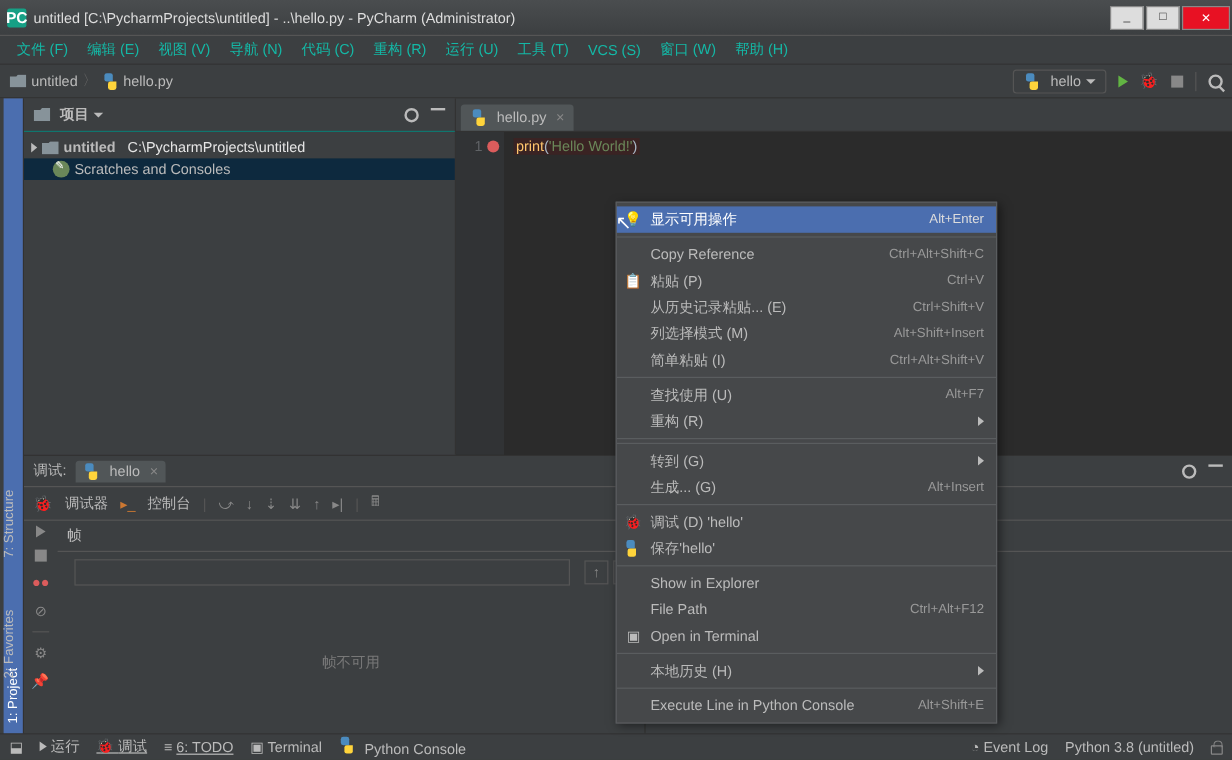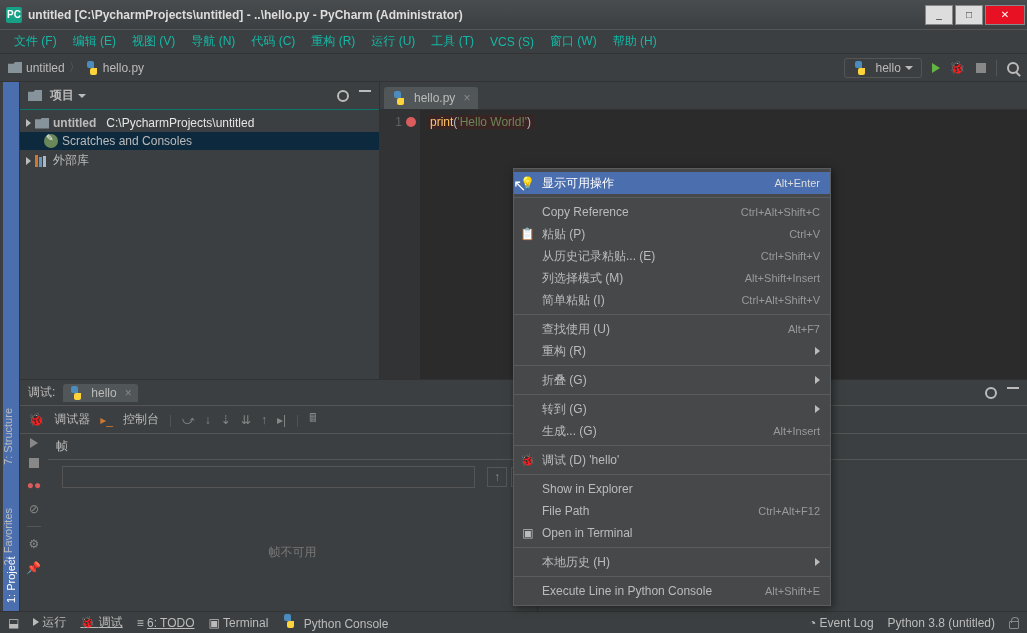--- a/index.html
+++ b/index.html
@@ -1,19 +1,19 @@
 <!DOCTYPE html>
 <html><head>
 <meta charset="utf-8">
 <style>
 * { margin: 0; padding: 0; box-sizing: border-box; font-family: "Segoe UI", Tahoma, sans-serif; font-size: 12px; }
 body { background: #3c3f41; color: #bbb; overflow: hidden; width: 1027px; height: 633px; }
 .titlebar { height: 30px; background: linear-gradient(#4a4d4f,#3c3f41); display: flex; align-items: center; padding-left: 6px; border-bottom: 1px solid #555; }
-.titlebar-icon { width: 16px; height: 16px; background: #16a085; border-radius: 2px; margin-right: 6px; display:flex;align-items:center;justify-content:center;color:#fff;font-size:10px;font-weight:bold;}
-.titlebar-text { color: #ddd; flex: 1; font-weight: bold; }
+.titlebar-icon { width: 16px; height: 16px; background: #16a085; border-radius: 2px; margin-right: 6px; display:flex;align-items:center;justify-content:center;color:#fff;font-size:13px;font-weight:bold;}
+.titlebar-text { color: #ddd; flex: 1; }
 .window-controls { display: flex; height: 28px; }
 .wc { width: 28px; height: 20px; margin-top:4px; margin-right:2px; background: #ddd; border:1px solid #888; display:flex;align-items:center;justify-content:center;color:#333;font-size:10px;}
 .wc-close { background:#e81123; color:#fff; width:40px;}
 .menubar { height: 24px; background: #3c3f41; display: flex; align-items: center; padding-left: 8px; gap: 4px; border-bottom: 1px solid #323232;}
 .menu-item { padding: 2px 6px; color: #14b8a6; cursor: default; }
 .navbar { height: 28px; background: #3c3f41; display: flex; align-items: center; padding: 0 8px; border-bottom: 1px solid #323232; }
 .bc-folder-icon { width:14px; height:11px; background:#87939a; clip-path: polygon(0 15%,40% 15%,50% 0,100% 0,100% 100%,0 100%); margin-right:4px;}
 .bc-item { display:flex; align-items:center; color:#bbb; }
 .bc-sep { margin: 0 4px; color:#666; }
 .py-icon { width:14px; height:14px; position:relative; margin-right:4px;}
@@ -179,29 +179,20 @@
             <div class="tree-arrow"></div>
             <div class="folder-icon"></div>
             <span style="font-weight:bold;">untitled</span>
             <span class="dim" style="margin-left:6px;">C:\PycharmProjects\untitled</span>
           </div>
           <div class="tree-row selected">
             <div class="tree-indent"></div>
             <div class="scratch-icon"></div>
             <span>Scratches and Consoles</span>
           </div>
-          <div class="tree-row">
-            <div class="tree-arrow"></div>
-            <div class="lib-icon">
-                <span></span>
-                <span></span>
-                <span></span>
-              </div>
-            <span>外部库</span>
-          </div>
         </div>
       </div>
 
       <div class="editor-panel">
         <div class="editor-tabs">
           <div class="editor-tab">
             <div class="py-icon"></div>
             <span>hello.py</span>
             <span class="tab-close">×</span>
           </div>
@@ -337,38 +328,40 @@
   <div class="cm-sep"></div>
   <div class="cm-item">
     <span>查找使用 (U)</span>
     <span class="cm-shortcut">Alt+F7</span>
   </div>
   <div class="cm-item">
     <span>重构 (R)</span>
     <div class="cm-arrow"></div>
   </div>
   <div class="cm-sep"></div>
-  <div class="cm-item">
-    <span>折叠 (G)</span>
-    <div class="cm-arrow"></div>
-  </div>
   <div class="cm-sep"></div>
   <div class="cm-item">
     <span>转到 (G)</span>
     <div class="cm-arrow"></div>
   </div>
   <div class="cm-item">
     <span>生成... (G)</span>
     <span class="cm-shortcut">Alt+Insert</span>
   </div>
   <div class="cm-sep"></div>
   <div class="cm-item">
     <span class="cm-icon" style="color:#62b543">🐞</span>
     <span>调试 (D) 'hello'</span>
   </div>
+  <div class="cm-item">
+    <span class="cm-icon">
+        <span class="py-icon" style="display:inline-block"></span>
+      </span>
+    <span>保存'hello'</span>
+  </div>
   <div class="cm-sep"></div>
   <div class="cm-item">
     <span>Show in Explorer</span>
   </div>
   <div class="cm-item">
     <span>File Path</span>
     <span class="cm-shortcut">Ctrl+Alt+F12</span>
   </div>
   <div class="cm-item">
     <span class="cm-icon">▣</span>

